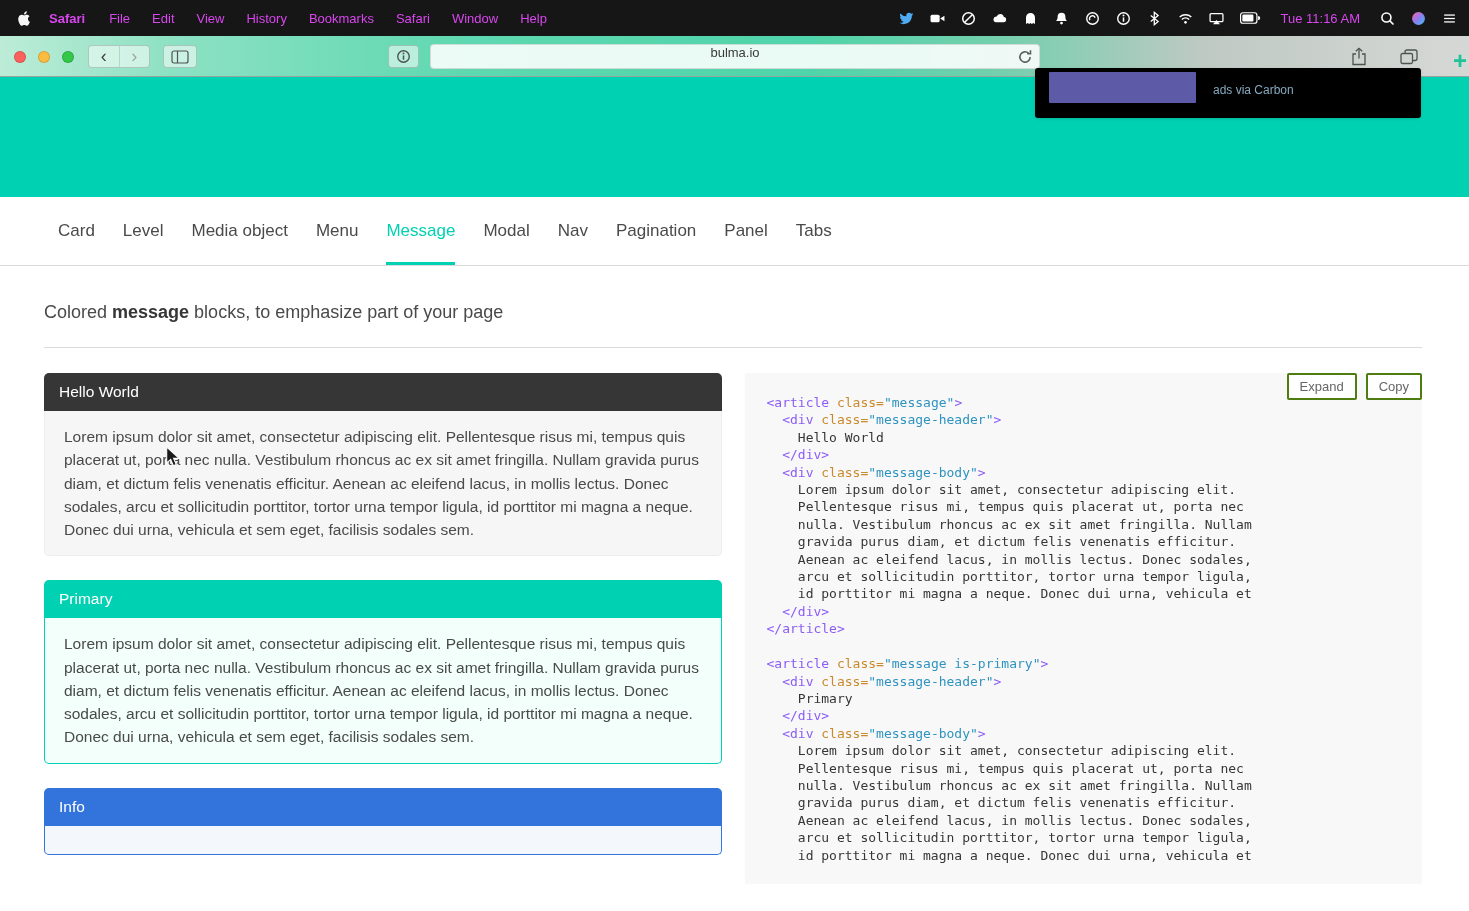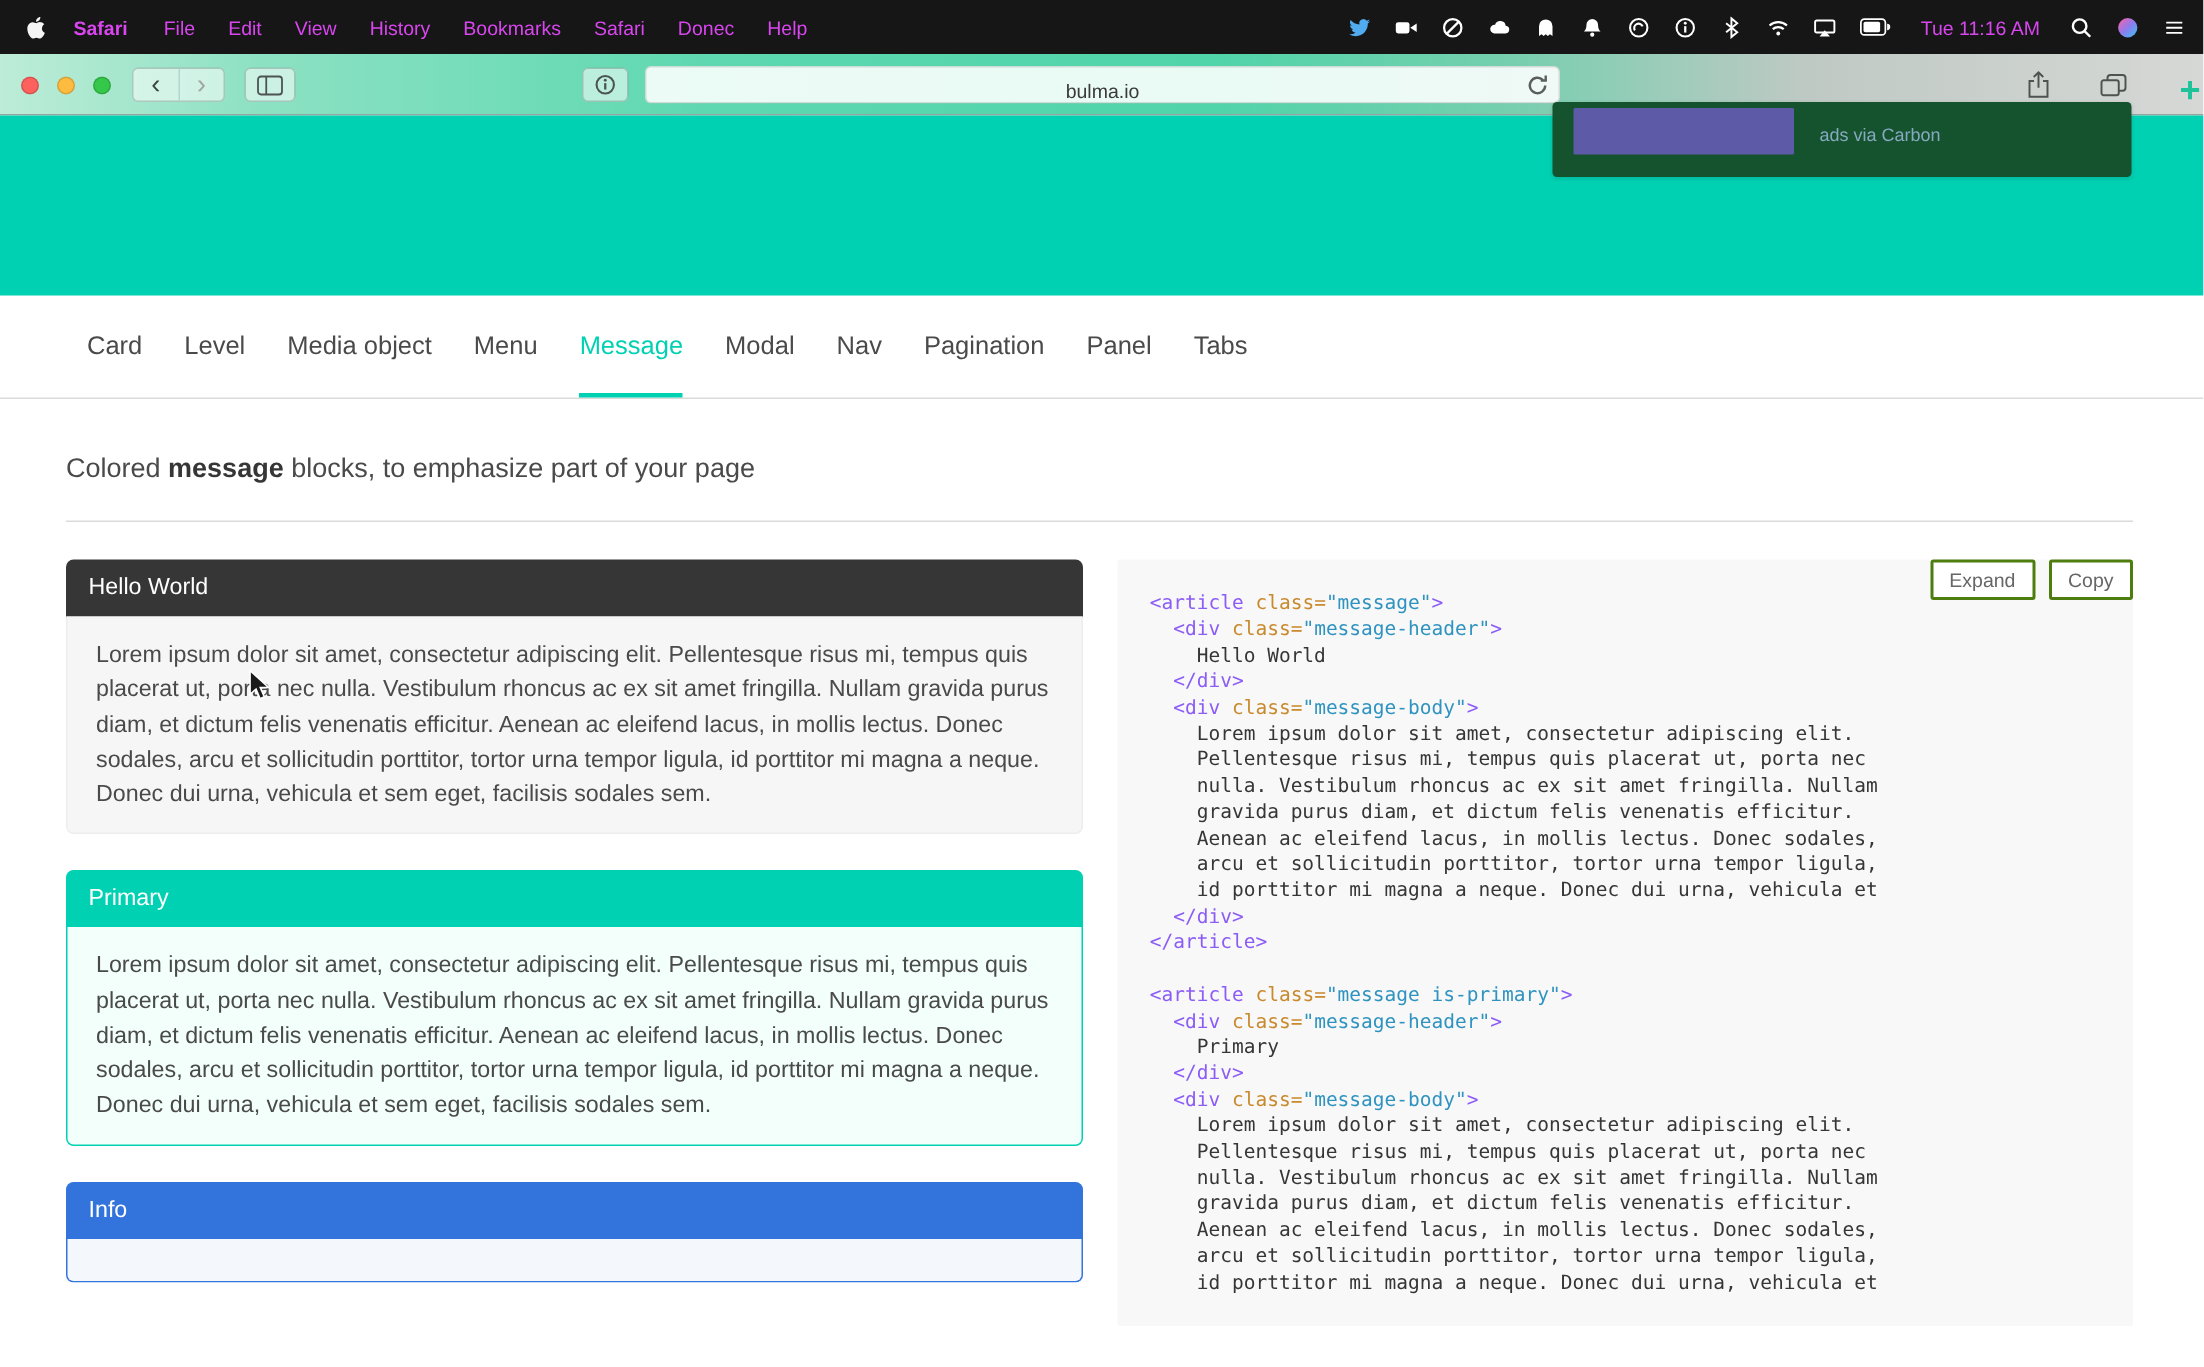--- a/index.html
+++ b/index.html
@@ -43,32 +43,32 @@
   .nav-btn.fwd { border-left:1px solid rgba(0,0,0,.12); color:#9fa6a2; }
   .tb-btn {
     position:absolute; top:9px; height:23px; border:1px solid rgba(0,0,0,.18); border-radius:4px;
     background:rgba(255,255,255,.55); display:flex; align-items:center; justify-content:center;
   }
   .sidebar-btn { left:163px; width:34px; }
   .ext-btn { left:388px; width:31px; }
   .addr {
     position:absolute; left:430px; top:8px; width:610px; height:25px;
     background:rgba(255,255,255,.88); border:1px solid rgba(0,0,0,.12); border-radius:4px;
-    display:flex; align-items:flex-end; justify-content:center; font-size:13px; color:#3a3a3a;
+    display:flex; align-items:flex-start; justify-content:center; font-size:13px; color:#3a3a3a;
   }
   .addr .reload { position:absolute; right:6px; top:4px; width:16px; height:16px; display:flex; }
   .glyph-btn { position:absolute; top:10px; width:26px; height:21px; display:flex; align-items:center; justify-content:center; }
   .share-btn { left:1346px; }
   .tabs-btn { left:1396px; }
   .new-tab-plus { position:absolute; right:2px; top:13px; color:#1fc39a; font-size:24px; font-weight:700; line-height:1; }
 
   
   .hero { background:#00d1b2; height:120px; position:relative; }
   .ad-card {
-    position:absolute; top:-9px; right:48px; width:386px; height:50px; background:#14532d;
+    position:absolute; top:-9px; right:48px; width:386px; height:50px; background:#000000;
     border-radius:3px; box-shadow:0 1px 3px rgba(0,0,0,.12); display:flex; align-items:flex-start;
   }
   .ad-img { width:147px; height:31px; background:#5d5ba8; margin:4px 0 0 14px; border-radius:1px; }
   .ad-caption { font-size:12px; color:#86a9c0; margin:15px 0 0 17px; }
   .hero-tabs { position:absolute; bottom:0; left:44px; display:flex; align-items:flex-end; }
   .hero-tab { padding:12px 17px; font-size:16px; color:#fff; cursor:default; }
   .hero-tab.active { background:#fff; color:#00d1b2; border-radius:5px 5px 0 0; }
 
   
   .subnav { height:69px; background:#fff; border-bottom:1px solid #dbdbdb; display:flex; padding-left:58px; }
@@ -120,21 +120,21 @@
       </svg>
   </span>
   <span class="app-name">Safari</span>
   <span style="display:flex">
       <span class="menu-item">File</span>
       <span class="menu-item">Edit</span>
       <span class="menu-item">View</span>
       <span class="menu-item">History</span>
       <span class="menu-item">Bookmarks</span>
       <span class="menu-item">Safari</span>
-      <span class="menu-item">Donec</span>
+      <span class="menu-item">Window</span>
       <span class="menu-item">Help</span>
     </span>
   <span class="mb-right">
     <span style="display:flex;align-items:center;gap:16px">
         <span class="status-icon">
           <svg viewBox="0 0 24 24" fill="#50abf1">
             <path d="M23 5c-.8.4-1.7.7-2.6.8a4.6 4.6 0 0 0 2-2.5c-.9.5-1.9.9-2.9 1.1a4.5 4.5 0 0 0-7.8 4.1A12.9 12.9 0 0 1 2.3 3.8a4.5 4.5 0 0 0 1.4 6 4.4 4.4 0 0 1-2-.5v.1c0 2.2 1.5 4 3.6 4.4a4.6 4.6 0 0 1-2 .1 4.5 4.5 0 0 0 4.2 3.1A9.1 9.1 0 0 1 .8 18.9 12.8 12.8 0 0 0 7.7 21c8.3 0 12.9-6.9 12.9-12.9v-.6A9.2 9.2 0 0 0 23 5z"></path>
           </svg>
         </span>
         <span class="status-icon">

